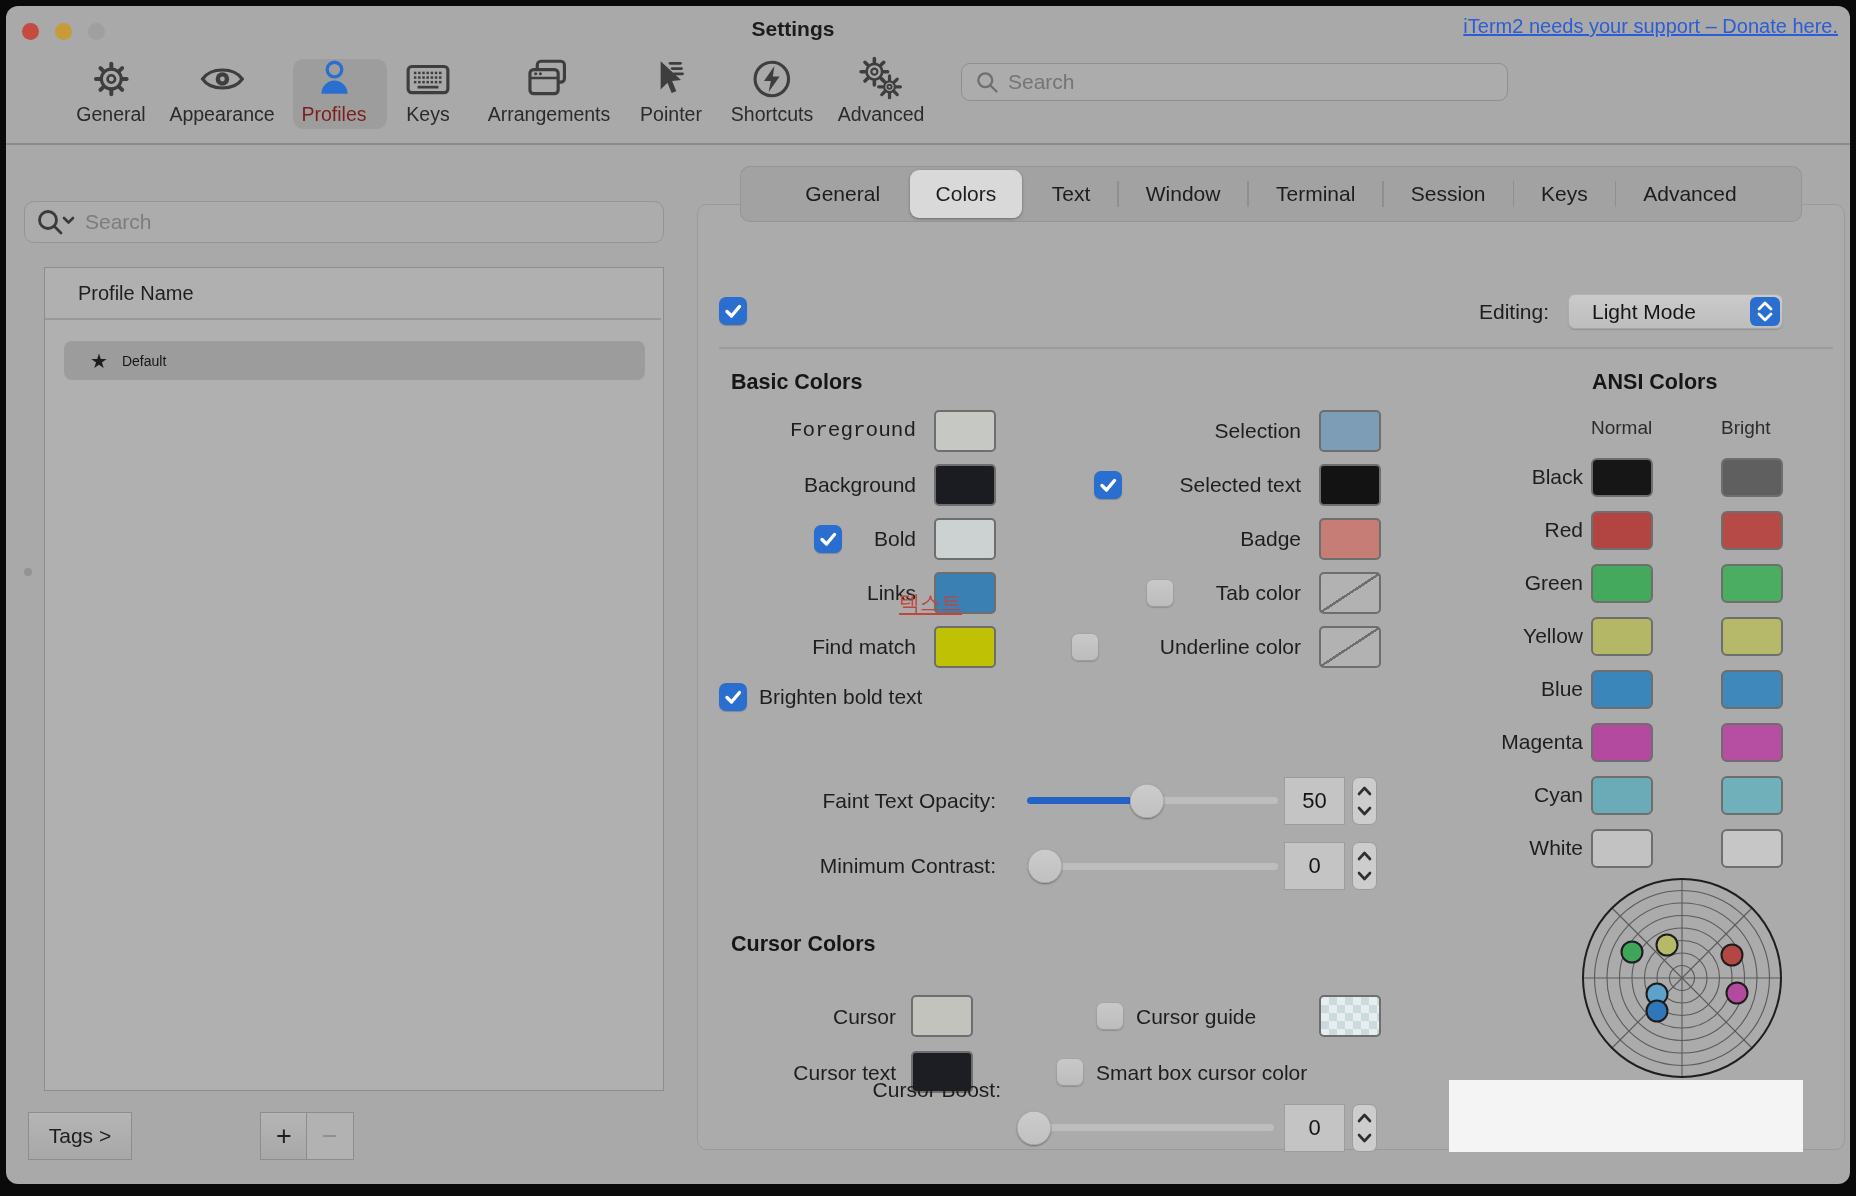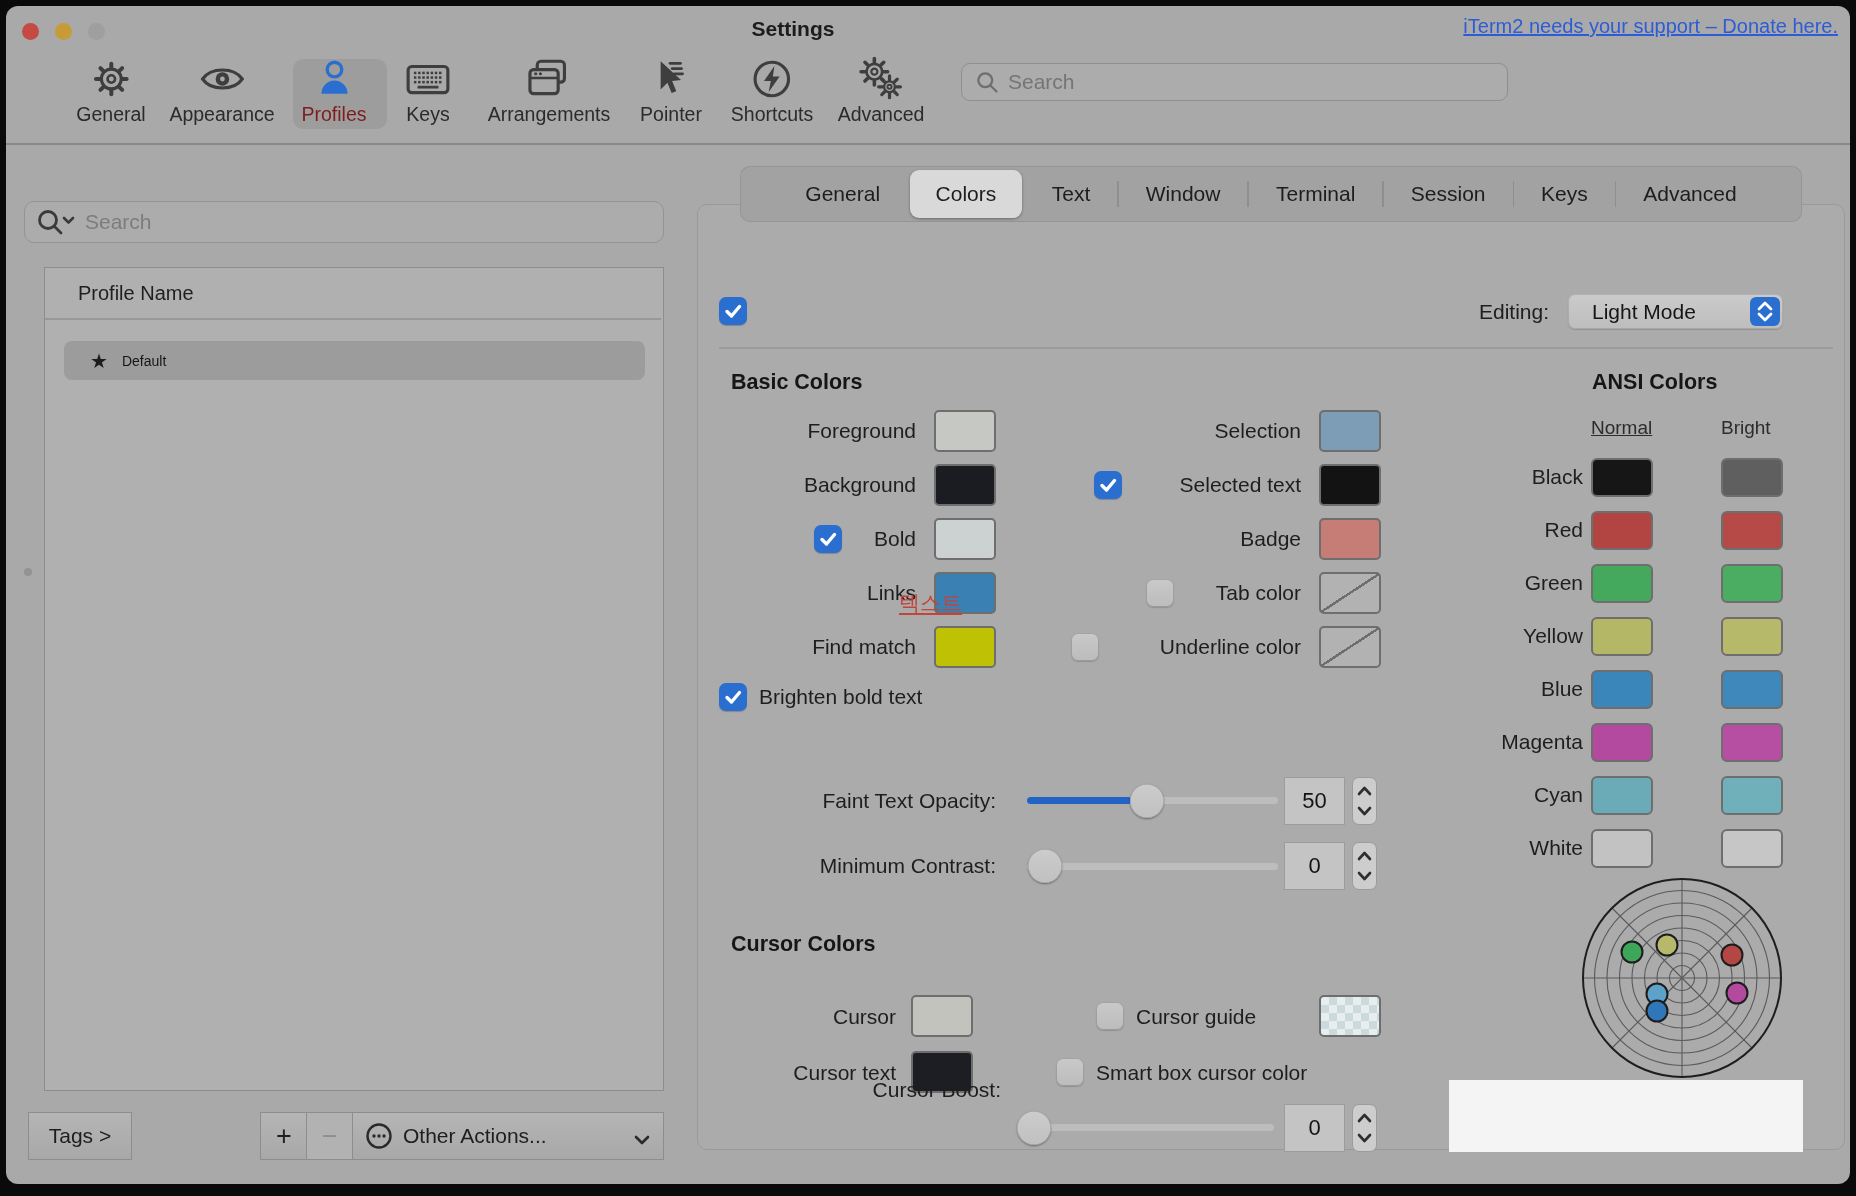--- a/index.html
+++ b/index.html
@@ -240,32 +240,20 @@
   <div class="abs" id="profile-header-divider"></div>
   <div class="abs" id="profile-row">
     <span class="star">★</span>
     <span class="pname">Default</span>
   </div>
   <div class="abs" id="edge-dot"></div>
 
   <div class="btn" id="tags-btn">Tags &gt;</div>
   <div class="btn" id="add-btn">+</div>
   <div class="btn" id="remove-btn">−</div>
-  <div class="btn" id="other-actions">
-    <span id="oa-icon" style="width:28px;height:28px;margin-left:12px;"><svg width="28" height="28" viewBox="0 0 28 28">
-          <circle cx="14" cy="14" r="11.5" fill="none" stroke="#2a2a2a" stroke-width="2.4"></circle>
-          <circle cx="9" cy="14" r="1.7" fill="#2a2a2a"></circle>
-          <circle cx="14" cy="14" r="1.7" fill="#2a2a2a"></circle>
-          <circle cx="19" cy="14" r="1.7" fill="#2a2a2a"></circle>
-        </svg></span>
-    <span class="oa-label">Other Actions...</span>
-    <span class="oa-chev" id="oa-chev"><svg width="18" height="14" viewBox="0 0 18 14">
-          <path d="M3,4 l6,6 l6,-6" fill="none" stroke="#2a2a2a" stroke-width="2.6" stroke-linecap="round" stroke-linejoin="round"></path>
-        </svg></span>
-  </div>
 
   <div class="abs" id="panel"></div>
   <div class="abs" id="tabbar">
       <div class="tab">General</div>
       <div class="tabdiv hidden"></div>
       <div class="tab selected">Colors</div>
       <div class="tabdiv hidden"></div>
       <div class="tab">Text</div>
       <div class="tabdiv"></div>
       <div class="tab">Window</div>
@@ -289,21 +277,21 @@
     <span class="val">Light Mode</span>
     <span class="chev" id="editing-chev"><svg width="30" height="29" viewBox="0 0 30 29">
           <path d="M9,12 l6,-6 l6,6" fill="none" stroke="#fff" stroke-width="2.8" stroke-linecap="round" stroke-linejoin="round"></path>
           <path d="M9,17 l6,6 l6,-6" fill="none" stroke="#fff" stroke-width="2.8" stroke-linecap="round" stroke-linejoin="round"></path>
         </svg></span>
   </div>
   <div class="abs" style="left:713px;top:341px;width:1114px;height:1.5px;background:#9c9c9c;"></div>
 
   <div class="heading" style="left:725px;top:364px;">Basic Colors</div>
   <div id="basic-rows">
-      <div class="rowlabel" style="left:650px;top:413px;width:260px;">Foreground</div>
+      <div class="rowlabel" style="left:650px;top:413px;width:260px;font-family:Liberation Mono, monospace;">Foreground</div>
       <div class="well" style="left:928px;top:404px;background:#c6c9c3;"></div>
       <div class="rowlabel" style="left:650px;top:467px;width:260px;">Background</div>
       <div class="well" style="left:928px;top:458px;background:#1b1c22;"></div>
       <div class="checkbox checked" style="left:808px;top:519px;">
         <svg width="24" height="24" viewBox="0 0 24 24">
           <path d="M6,12.5 l4.5,4.5 l8,-9.5" fill="none" stroke="#fff" stroke-width="3.4" stroke-linecap="round" stroke-linejoin="round"></path>
         </svg>
       </div>
       <div class="rowlabel" style="left:650px;top:521px;width:260px;">Bold</div>
       <div class="well" style="left:928px;top:512px;background:#ccd1d1;"></div>
@@ -360,21 +348,21 @@
   <div class="stepper" style="left:1346px;top:836px;">
       <svg width="17" height="12" viewBox="0 0 17 12">
         <path d="M3,9 l5.5,-6 l5.5,6" fill="none" stroke="#2f2f2f" stroke-width="2.6" stroke-linecap="round" stroke-linejoin="round"></path>
       </svg>
   <svg width="17" height="12" viewBox="0 0 17 12">
         <path d="M3,3 l5.5,6 l5.5,-6" fill="none" stroke="#2f2f2f" stroke-width="2.6" stroke-linecap="round" stroke-linejoin="round"></path>
       </svg>
     </div>
 
   <div class="heading" style="left:1586px;top:364px;">ANSI Colors</div>
-  <div class="hd2" style="left:1585px;top:411px;text-decoration:underline;">Normal</div>
+  <div class="hd2" style="left:1585px;top:411px;">Normal</div>
   <div class="hd2" style="left:1715px;top:411px;">Bright</div>
   <div id="ansi-rows">
       <div class="rowlabel" style="left:1377px;top:459px;width:200px;">Black</div>
      <div class="well ansi" style="left:1585px;top:452px;background:#161616;"></div>
      <div class="well ansi" style="left:1715px;top:452px;background:#5f5f5f;"></div>
       <div class="rowlabel" style="left:1377px;top:512px;width:200px;">Red</div>
      <div class="well ansi" style="left:1585px;top:505px;background:#b24442;"></div>
      <div class="well ansi" style="left:1715px;top:505px;background:#b54a46;"></div>
       <div class="rowlabel" style="left:1377px;top:565px;width:200px;">Green</div>
      <div class="well ansi" style="left:1585px;top:558px;background:#45a95d;"></div>

